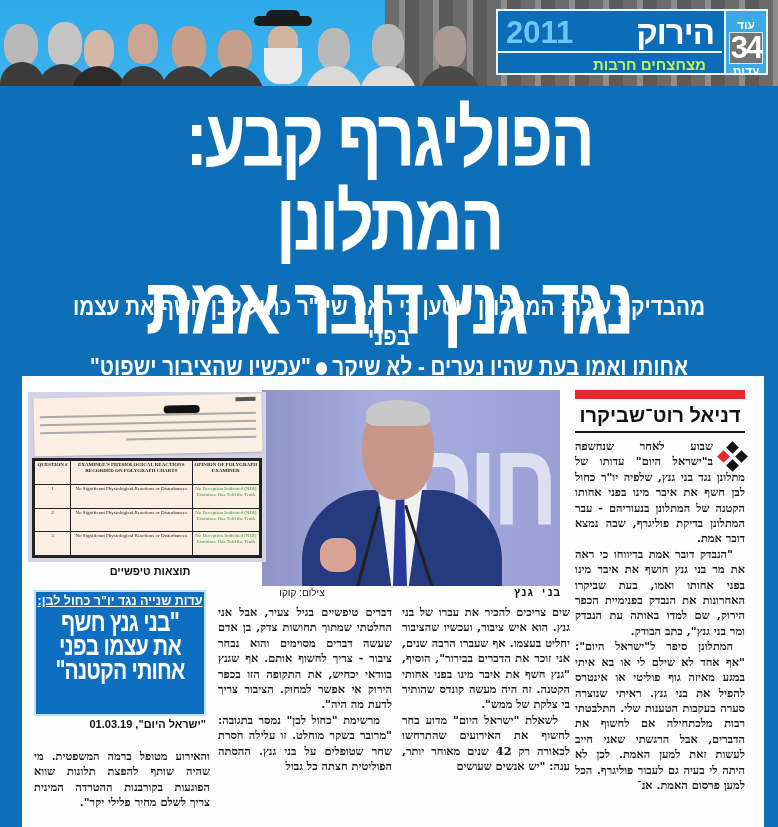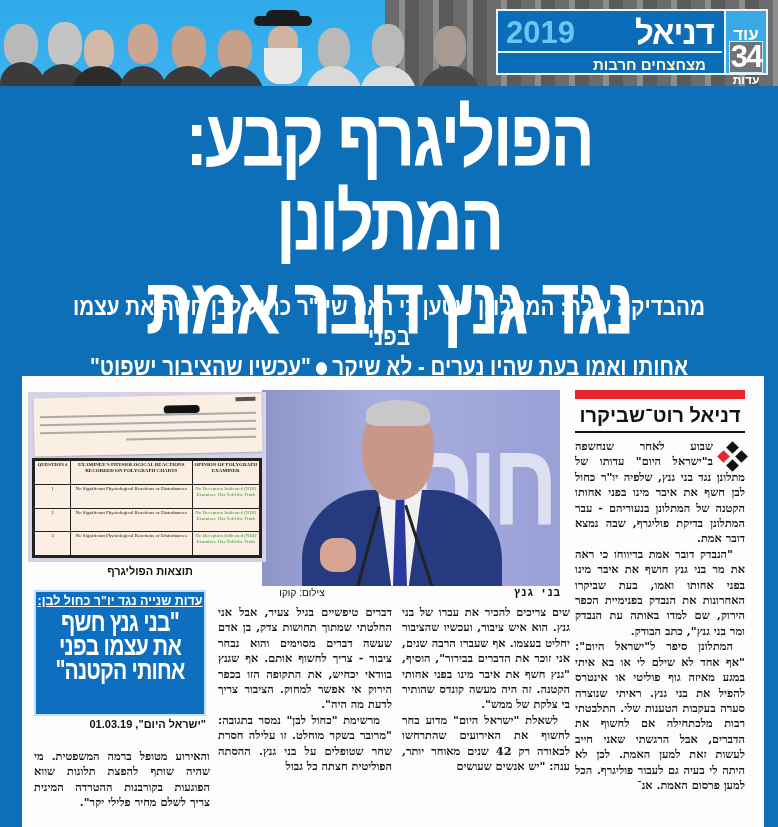--- a/index.html
+++ b/index.html
@@ -27,24 +27,24 @@
     position: absolute; left: 496px; top: 9px; width: 272px; height: 66px;
     border: 2px solid #eaf6ff; background: #0b6cb7;
   }
   .election-main { position: absolute; right: 44px; top: 0; width: 224px; height: 42px;
     background: #0b6cb7; border-bottom: 2px solid #eaf6ff; }
   .election-title { position: absolute; right: 8px; top: 3px; font-family: "Liberation Sans", sans-serif;
     font-weight: bold; font-size: 33px; color: #fff; direction: rtl; letter-spacing: -1px; }
   .election-year { position: absolute; left: 8px; top: 4px; font-family: "Liberation Sans", sans-serif;
     font-weight: bold; font-size: 31px; color: #6cc6f4; }
   .election-sub { position: absolute; right: 60px; top: 45px; font-family: "Liberation Sans", sans-serif;
-    font-weight: bold; font-size: 15px; color: #fef9c3; direction: rtl; }
+    font-weight: bold; font-size: 15px; color: #bef264; direction: rtl; }
   .countdown { position: absolute; right: 0; top: 0; width: 42px; height: 62px; background: #3aa9e6;
     border-left: 2px solid #eaf6ff; text-align: center; color: #fff; font-family: "Liberation Sans", sans-serif; font-weight: bold; }
-  .countdown .c-top { font-size: 17px; line-height: 13px; margin-top: 17px; }
+  .countdown .c-top { font-size: 12px; line-height: 13px; margin-top: 8px; }
   .countdown .c-num { font-size: 31px; line-height: 30px; background: #737373; margin: 0 3px; border: 1px solid #cfe9f8; letter-spacing: -2px; }
   .countdown .c-bot { font-size: 12px; line-height: 15px; }
 
   
   .headline-panel { position: absolute; left: 0; top: 86px; width: 778px; height: 275px; background: #0d6fb8; }
   .headline { position: absolute; left: 0; top: 10px; width: 778px; text-align: center; direction: rtl;
     font-family: "Liberation Sans", sans-serif; font-weight: bold; color: #fff;
     font-size: 80px; line-height: 84px; letter-spacing: -3px; transform: scaleX(0.82); transform-origin: center top; }
   .subhead { position: absolute; left: 0; top: 206px; width: 778px; text-align: center; direction: rtl;
     font-family: "Liberation Sans", sans-serif; font-weight: bold; color: #fff;
@@ -157,22 +157,22 @@
         <div class="body" style="left:0;width:56px;height:30px;background:#dcdcdc"></div>
       </div>
     <div class="face" style="left:420px;width:60px;height:80px">
         <div class="head" style="left:14px;top:10px;width:32px;height:42px;background:#a89a92"></div>
         <div class="body" style="left:0;width:60px;height:30px;background:#4a4a4a"></div>
       </div>
   </div>
 
   <div class="election-box">
     <div class="election-main">
-      <span class="election-year">2019</span>
-      <span class="election-title">דניאל</span>
+      <span class="election-year">2011</span>
+      <span class="election-title">הירוק</span>
     </div>
     <div class="election-sub">מצחצחים חרבות</div>
     <div class="countdown">
       <div class="c-top">עוד</div>
       <div class="c-num">34</div>
       <div class="c-bot">עדות</div>
     </div>
   </div>
 </div>
 <div class="banner-bottom"></div>
@@ -255,21 +255,21 @@
       </tr>
       <tr>
         <td>3</td>
         <td>No Significant Physiological Reactions or Disturbances</td>
         <td class="green">No Deception Indicated (NDI) Examinee Has Told the Truth</td>
       </tr>
     </tbody>
       </table>
   </div>
 </div>
-<div class="doc-caption">תוצאות הפוליגרף</div>
+<div class="doc-caption">תוצאות טיפשיים</div>
 
 <div class="col-mid">
   <div class="body-text">
     <p>שים צריכים להכיר את עברו של בני גנץ. הוא איש ציבור, ועכשיו שהציבור יחליט בעצמו. אף שעברו הרבה שנים, אני זוכר את הדברים בבירור", הוסיף, "גנץ חשף את איבר מינו בפני אחותי הקטנה. זה היה מעשה קונדס שהותיר בי צלקת של ממש".</p>
     <p class="para-indent">לשאלת "ישראל היום" מדוע בחר לחשוף את האירועים שהתרחשו לכאורה רק 42 שנים מאוחר יותר, ענה: "יש אנשים שעושים</p>
   </div>
 </div>
 
 <div class="col-left">
   <div class="body-text">

